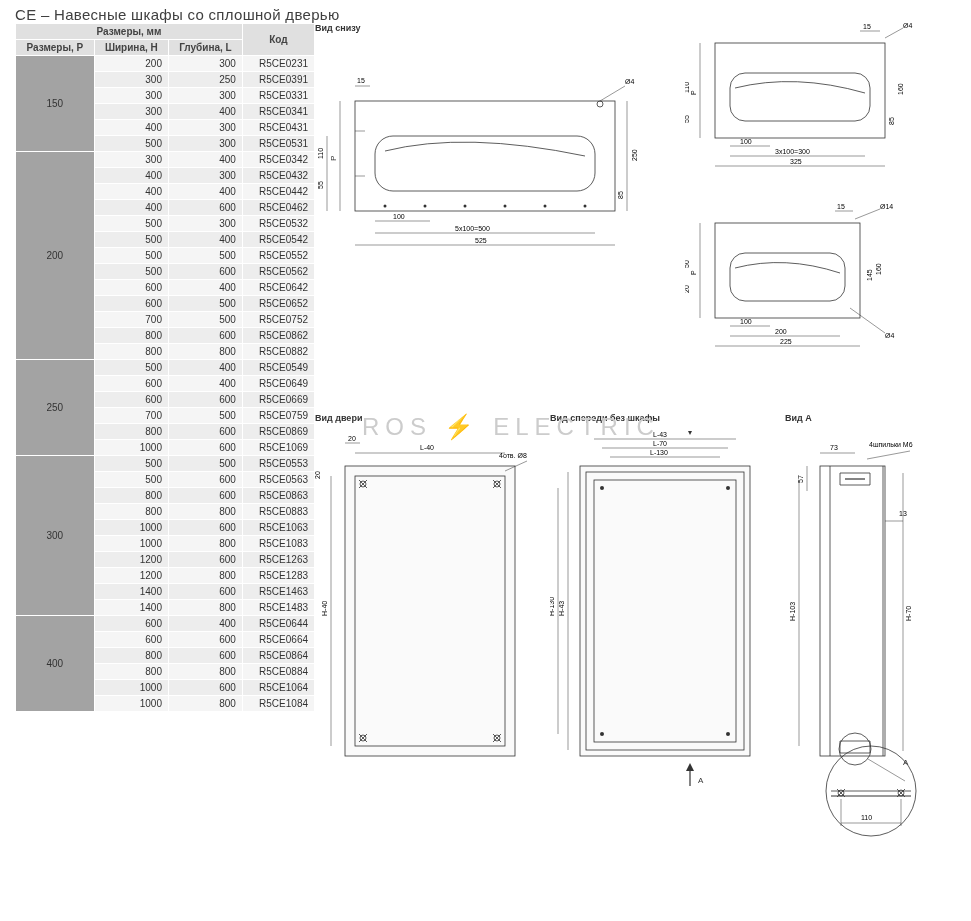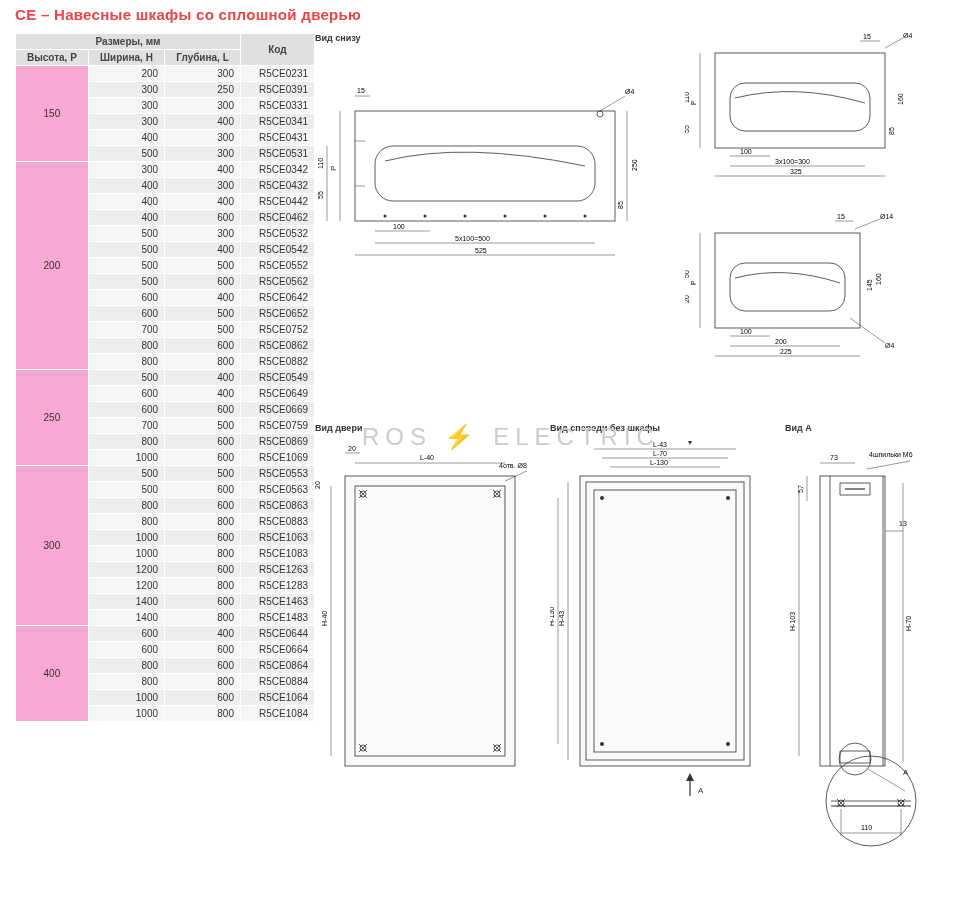--- a/index.html
+++ b/index.html
@@ -6,23 +6,22 @@
   body {
     font-family: Arial, sans-serif;
     background: #fff;
     width: 971px;
     padding: 6px 15px;
     color: #333;
     font-size: 11px;
   }
   h1 {
     font-size: 15px;
-    font-weight: bold;
-    color: #ef4444;
-    margin-bottom: 10px;
+    font-weight: normal;
+    color: #404040;
     letter-spacing: 0.3px;
   }
   .layout {
     display: flex;
   }
   .left {
     flex: 0 0 300px;
   }
   .right {
     flex: 1;
@@ -44,21 +43,21 @@
   th {
     background: #e0e0e0;
     font-weight: bold;
     color: #444;
     text-align: center;
   }
   th.group-header {
     text-align: center;
   }
   td.depth {
-    background: #f9a8d4;
+    background: #a3a3a3;
     text-align: center;
     font-weight: normal;
     vertical-align: middle;
   }
   tr.odd td.val, tr.odd td.code { background: #f5f5f5; }
   tr.even td.val, tr.even td.code { background: #ededed; }
   td.code {
     text-align: right;
     padding-left: 8px;
   }
@@ -116,21 +115,21 @@
 
 <div class="layout">
   <div class="left">
     <table>
       <thead>
         <tr>
           <th colspan="3" class="group-header">Размеры, мм</th>
           <th rowspan="2">Код</th>
         </tr>
         <tr>
-          <th>Высота, P</th>
+          <th>Размеры, P</th>
           <th>Ширина, H</th>
           <th>Глубина, L</th>
         </tr>
       </thead>
       <tbody id="tbody">
           <tr class="odd">
             <td class="depth" rowspan="6">150</td>
             <td class="val">200</td>
             <td class="val">300</td>
             <td class="code">R5CE0231</td>

